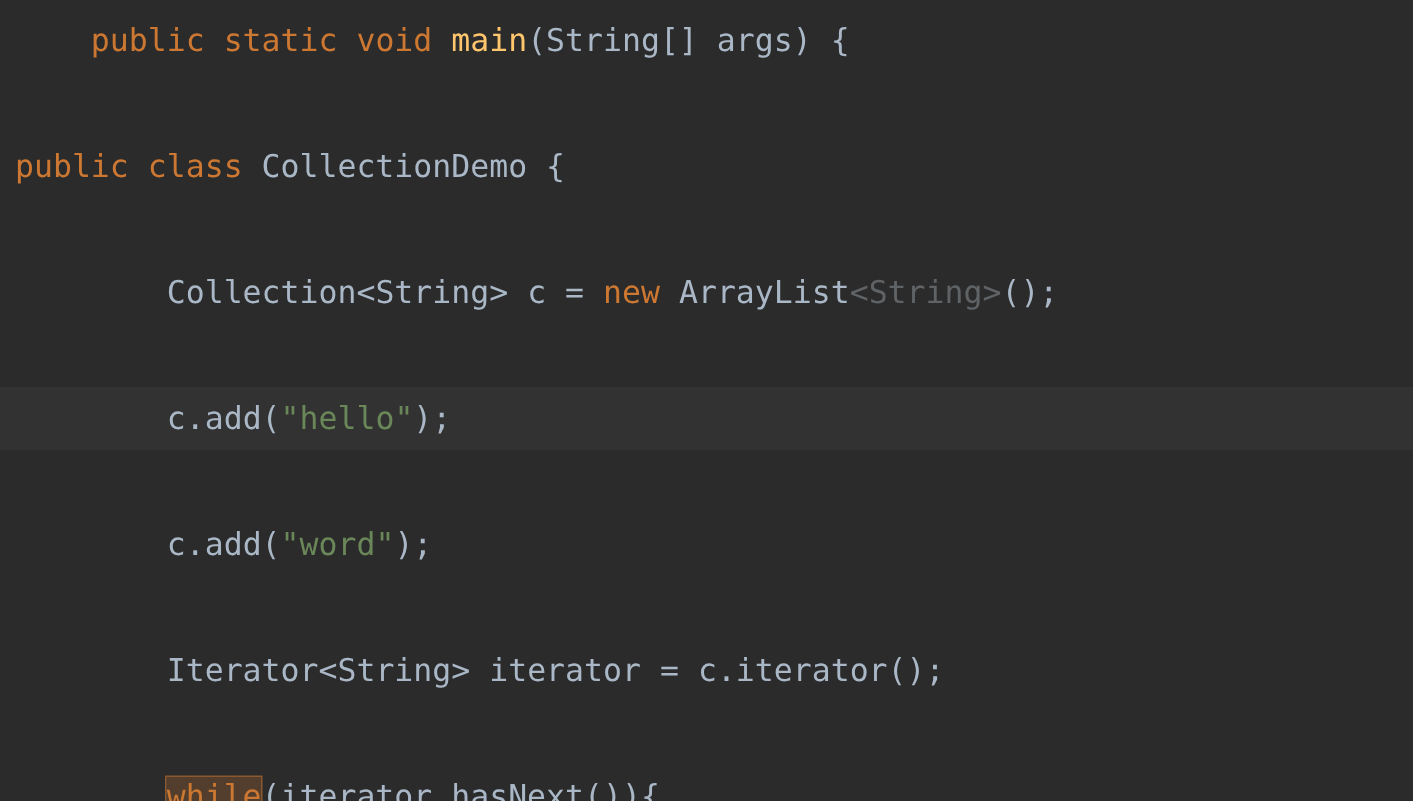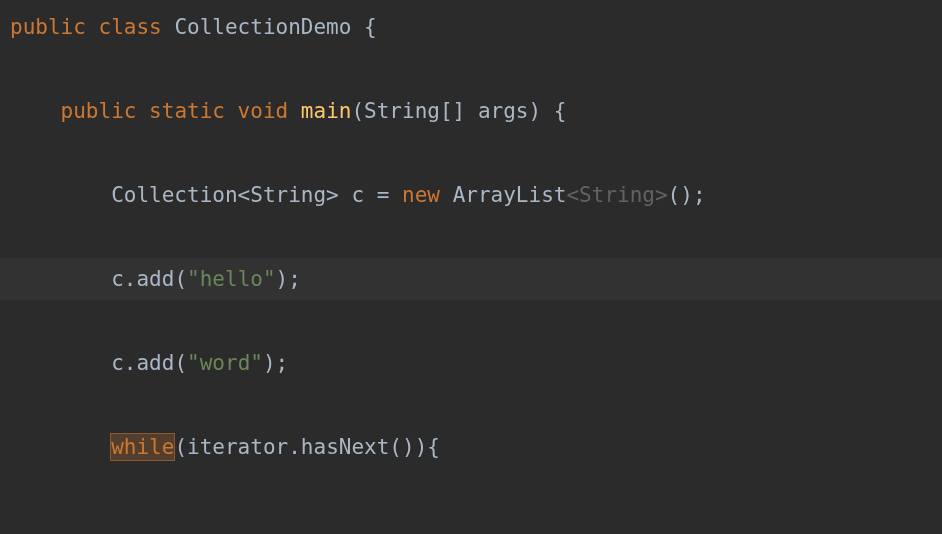--- a/index.html
+++ b/index.html
@@ -35,24 +35,25 @@
   .boxed {
     background: rgba(204,120,50,0.25);
     outline: 1px solid rgba(204,120,50,0.6);
     padding: 1px 0;
     color: #cc7832;
   }
 </style>
 </head>
 <body>
 
-<pre class="code"><span class="line"><span class="kw">public</span><span> </span><span class="kw">class</span><span> </span><span class="type">CollectionDemo</span><span> </span><span>{</span></span>
-<span class="line"><span>    </span><span class="kw">public</span><span> </span><span class="kw">static</span><span> </span><span class="kw">void</span><span> </span><span class="fn">main</span><span>(</span><span class="type">String</span><span>[]</span><span> </span><span>args</span><span>)</span><span> </span><span>{</span></span>
+<pre class="code"><span class="line"><span>    </span><span class="kw">public</span><span> </span><span class="kw">static</span><span> </span><span class="kw">void</span><span> </span><span class="fn">main</span><span>(</span><span class="type">String</span><span>[]</span><span> </span><span>args</span><span>)</span><span> </span><span>{</span></span>
+<span class="line"><span class="kw">public</span><span> </span><span class="kw">class</span><span> </span><span class="type">CollectionDemo</span><span> </span><span>{</span></span>
 <span class="line"><span>        </span><span class="type">Collection</span><span>&lt;</span><span class="type">String</span><span>&gt;</span><span> </span><span>c</span><span> </span><span>=</span><span> </span><span class="kw">new</span><span> </span><span class="type">ArrayList</span><span class="dim">&lt;</span><span class="dim">String</span><span class="dim">&gt;</span><span>()</span><span>;</span></span>
 <span class="line hl"><span>        </span><span>c</span><span>.</span><span>add</span><span>(</span><span class="str">"hello"</span><span>)</span><span>;</span></span>
 <span class="line"><span>        </span><span>c</span><span>.</span><span>add</span><span>(</span><span class="str">"word"</span><span>)</span><span>;</span></span>
+<span class="line"><span>        </span><span class="type">Iterator</span><span>&lt;</span><span class="type">String</span><span>&gt;</span><span> </span><span>iterator</span><span> </span><span>=</span><span> </span><span>c</span><span>.</span><span>iterator</span><span>()</span><span>;</span></span>
 <span class="line"><span>        </span><span class="boxed">while</span><span>(</span><span>iterator</span><span>.</span><span>hasNext</span><span>()</span><span>)</span><span>{</span></span>
 
 
 
 
 
 </pre>
 
 </body></html>

